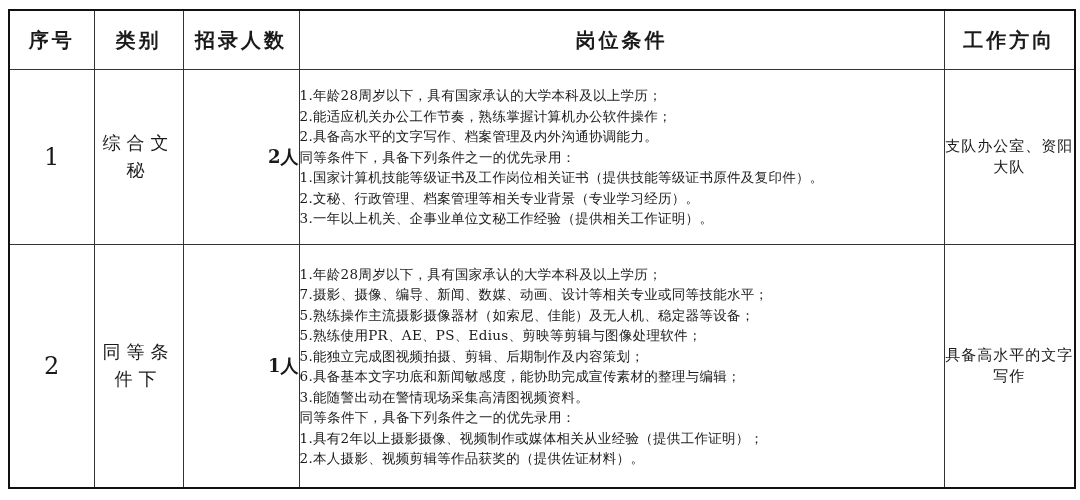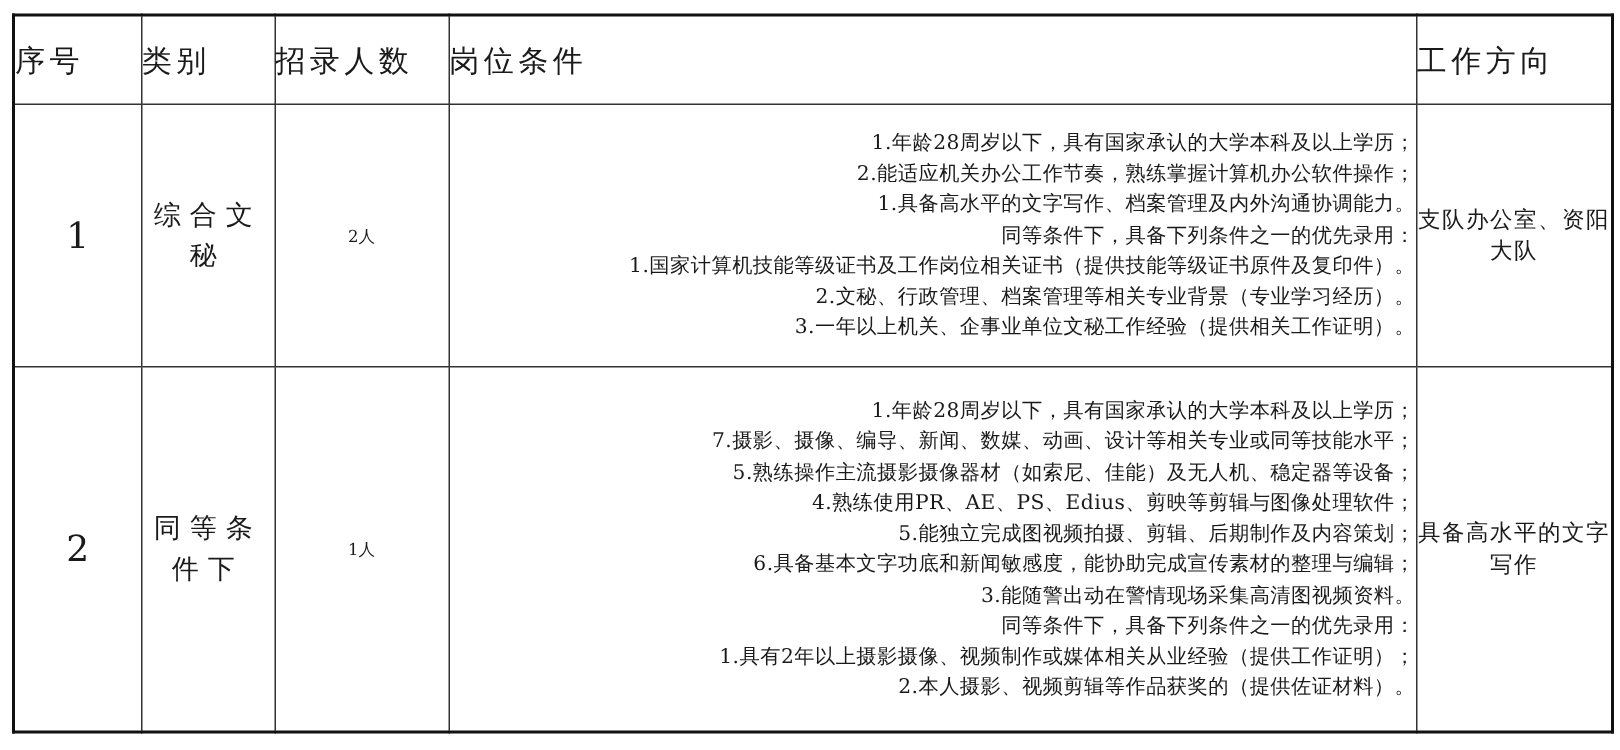--- a/index.html
+++ b/index.html
@@ -3,27 +3,27 @@
 <meta charset="utf-8">
 <style>
   html, body { margin:0; padding:0; background:#ffffff; }
   body { width:1080px; height:500px; position:relative; overflow:hidden;
          font-family:"DejaVu Serif", "Liberation Serif", serif; color:#1a1a1a; }
   table.recruit { position:absolute; left:8px; top:9px; border-collapse:collapse;
                   table-layout:fixed; width:1066px; }
   table.recruit td, table.recruit th { border:1.5px solid #333; padding:0; }
   table.recruit { border:2px solid #111; }
   th { height:58px; font-family:"DejaVu Sans","Liberation Sans",sans-serif;
-       font-size:20px; font-weight:normal; letter-spacing:3px; color:#1a1a1a; text-align:left; }
+       font-size:20px; font-weight:bold; letter-spacing:3px; color:#1a1a1a; text-align:center; }
   td.seq { font-size:24px; text-align:center; }
   td.cat { font-size:18px; text-align:center; letter-spacing:6px; line-height:27px; padding:0 10px;font-family:Liberation Serif, serif; }
-  td.num { font-size:11px; text-align:center; }
+  td.num { font-size:18px; text-align:right;font-weight:bold; }
   td.cond { font-size:13.5px; line-height:20.5px; padding:3px 4px 3px 4px; vertical-align:middle; letter-spacing:0.3px; }
   td.dir { font-size:15px; text-align:center; line-height:21px; padding:0 8px; letter-spacing:1px; }
-  .line { white-space:nowrap;text-align:right; }
+  .line { white-space:nowrap; }
   tr.r1 td { height:174px; }
   tr.r2 td { height:242px; }
 </style>
 </head>
 <body>
 
 <table class="recruit">
   <colgroup>
     <col style="width:85px">
     <col style="width:89px">
@@ -41,37 +41,37 @@
     </tr>
   </thead>
   <tbody>
     <tr class="r1">
       <td class="seq">1</td>
       <td class="cat">综合文秘</td>
       <td class="num">2人</td>
       <td class="cond">
         <div class="line">1.年龄28周岁以下，具有国家承认的大学本科及以上学历；</div>
         <div class="line">2.能适应机关办公工作节奏，熟练掌握计算机办公软件操作；</div>
-        <div class="line">1.具备高水平的文字写作、档案管理及内外沟通协调能力。</div>
+        <div class="line">2.具备高水平的文字写作、档案管理及内外沟通协调能力。</div>
         <div class="line">同等条件下，具备下列条件之一的优先录用：</div>
         <div class="line">1.国家计算机技能等级证书及工作岗位相关证书（提供技能等级证书原件及复印件）。</div>
         <div class="line">2.文秘、行政管理、档案管理等相关专业背景（专业学习经历）。</div>
         <div class="line">3.一年以上机关、企事业单位文秘工作经验（提供相关工作证明）。</div>
       </td>
       <td class="dir">支队办公室、资阳大队</td>
     </tr>
     <tr class="r2">
       <td class="seq">2</td>
       <td class="cat">同等条件下</td>
       <td class="num">1人</td>
       <td class="cond">
         <div class="line">1.年龄28周岁以下，具有国家承认的大学本科及以上学历；</div>
         <div class="line">7.摄影、摄像、编导、新闻、数媒、动画、设计等相关专业或同等技能水平；</div>
         <div class="line">5.熟练操作主流摄影摄像器材（如索尼、佳能）及无人机、稳定器等设备；</div>
-        <div class="line">4.熟练使用PR、AE、PS、Edius、剪映等剪辑与图像处理软件；</div>
+        <div class="line">5.熟练使用PR、AE、PS、Edius、剪映等剪辑与图像处理软件；</div>
         <div class="line">5.能独立完成图视频拍摄、剪辑、后期制作及内容策划；</div>
         <div class="line">6.具备基本文字功底和新闻敏感度，能协助完成宣传素材的整理与编辑；</div>
         <div class="line">3.能随警出动在警情现场采集高清图视频资料。</div>
         <div class="line">同等条件下，具备下列条件之一的优先录用：</div>
         <div class="line">1.具有2年以上摄影摄像、视频制作或媒体相关从业经验（提供工作证明）；</div>
         <div class="line">2.本人摄影、视频剪辑等作品获奖的（提供佐证材料）。</div>
       </td>
       <td class="dir">具备高水平的文字写作</td>
     </tr>
   </tbody>

